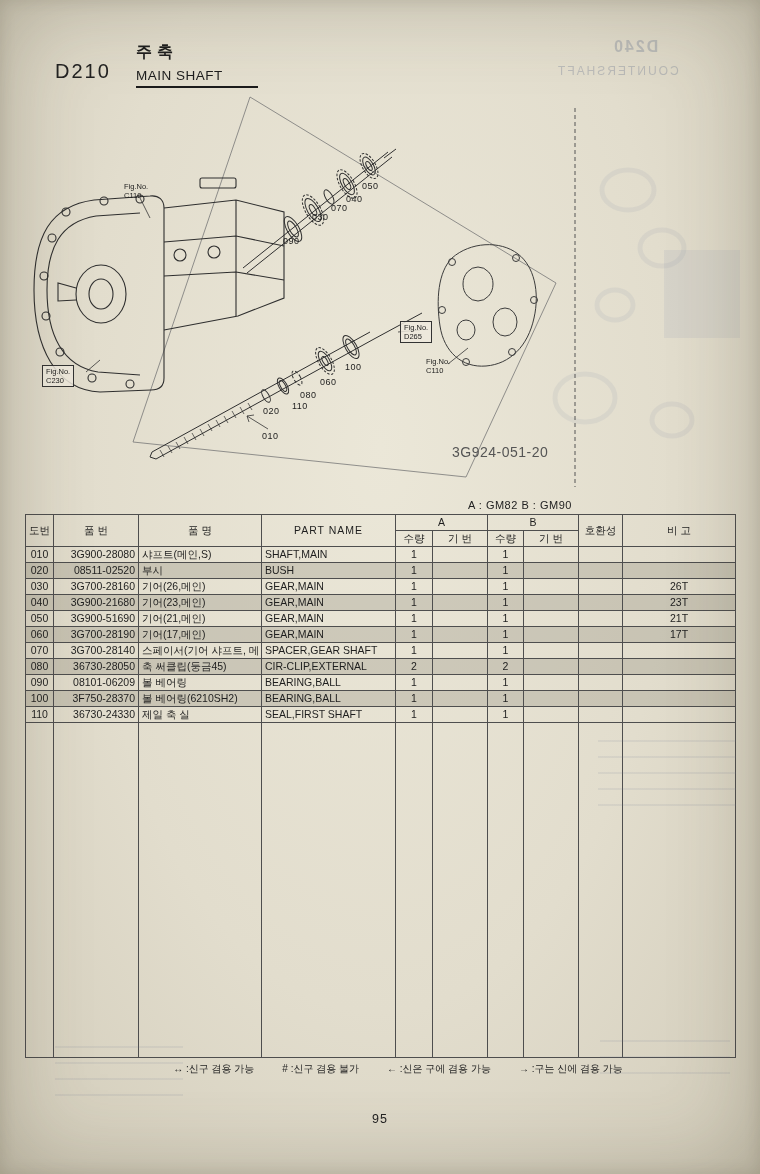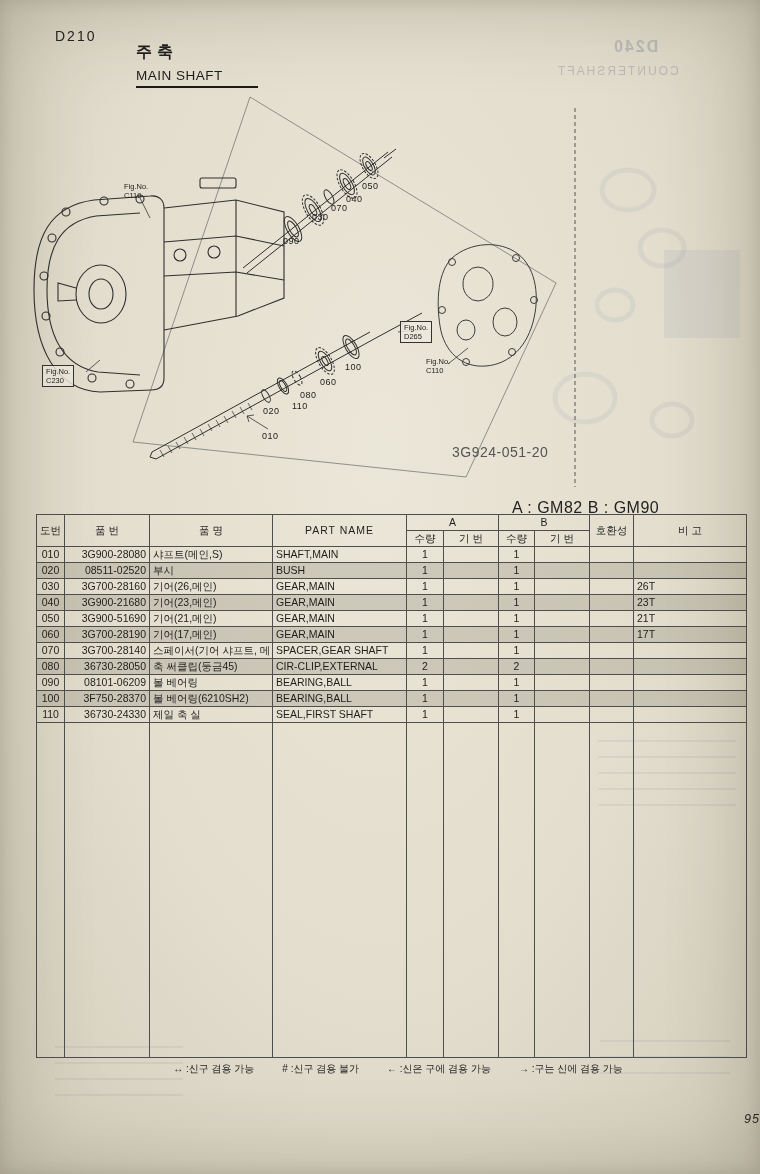--- a/index.html
+++ b/index.html
@@ -2,49 +2,49 @@
 <html><head>
 <meta charset="utf-8">
 <style>
   html,body{margin:0;padding:0;background:#8f8b80;}
   .page{position:relative;width:760px;height:1174px;overflow:hidden;
     background:radial-gradient(ellipse at 50% 38%, #ebe7d8 0%, #e2ddcd 55%, #d2ccba 100%);
     font-family:"Liberation Sans","DejaVu Sans",sans-serif;color:#1e1e1e;}
   .page::after{content:'';position:absolute;inset:0;pointer-events:none;z-index:9;
     box-shadow:inset 0 0 90px rgba(70,60,40,0.28), inset 0 0 16px rgba(70,60,40,0.15);}
   
-  .hdr-code{position:absolute;left:55px;top:28px;font-size:14px;letter-spacing:2px;color:#222;}
+  .hdr-code{position:absolute;left:55px;top:60px;font-size:20px;letter-spacing:2px;color:#222;}
   .hdr-block{position:absolute;left:136px;top:42px;}
   .hdr-ko{display:block;font-size:16px;font-weight:bold;letter-spacing:5px;}
   .hdr-en{display:block;font-size:13.5px;letter-spacing:0.5px;margin-top:5px;padding-bottom:3px;
     border-bottom:2px solid #1c1c1c;min-width:122px;}
   
   .diagram-layer{position:absolute;left:0;top:0;width:760px;height:500px;z-index:2;}
   .callout{position:absolute;font-size:9px;color:#1c1c1c;letter-spacing:0.5px;}
   .figref{position:absolute;font-size:7.5px;line-height:1.2;color:#1c1c1c;}
   .figref.boxed{border:1px solid #333;padding:1px 3px;background:rgba(237,233,221,0.85);}
   .drawing-number{position:absolute;left:452px;top:444px;font-size:14px;color:#555;letter-spacing:0.5px;}
-  .variant-note{position:absolute;left:512px;top:499px;font-size:16px;letter-spacing:0.5px;color:#222;}
+  .variant-note{position:absolute;left:468px;top:499px;font-size:11px;letter-spacing:0.5px;color:#222;}
   
-  .table-wrap{position:absolute;left:36px;top:514px;z-index:3;}
+  .table-wrap{position:absolute;left:25px;top:514px;z-index:3;}
   table.parts{border-collapse:collapse;table-layout:fixed;width:710px;border:1.5px solid #2b2b2b;}
   table.parts th, table.parts td{border:1px solid #4e4e4e;font-weight:normal;
     font-size:10.5px;padding:0 3px;height:15px;line-height:1.15;overflow:hidden;white-space:nowrap;}
   table.parts thead th{text-align:center;}
   tr.shaded td{background:rgba(128,122,110,0.26);}
   tr.filler td{height:334px;background:transparent;}
   td.col0{text-align:center;} td.col1{text-align:right;} td.col2{text-align:left;}
   td.col3{text-align:left;} td.col4{text-align:center;} td.col5{text-align:left;}
   td.col6{text-align:center;} td.col7{text-align:left;} td.col8{text-align:center;}
-  td.col9{text-align:left;}
+  td.col9{text-align:center;}
   
   .legend{position:absolute;left:25px;top:1062px;width:710px;display:flex;justify-content:center;
     gap:28px;font-size:10px;color:#222;padding-left:36px;box-sizing:border-box;}
-  .page-number{position:absolute;left:0;top:1112px;width:760px;text-align:right;
-    font-size:12.5px;letter-spacing:1px;color:#222;font-style:italic;}
+  .page-number{position:absolute;left:0;top:1112px;width:760px;text-align:center;
+    font-size:12.5px;letter-spacing:1px;color:#222;}
   
   .ghost-text{position:absolute;transform:scaleX(-1);color:rgba(96,108,140,0.30);z-index:1;
     filter:blur(0.4px);}
   .ghost-stripes{position:absolute;z-index:4;pointer-events:none;
     background:repeating-linear-gradient(180deg, rgba(100,110,140,0.10) 0 2px, transparent 2px 16px);}
 </style>
 </head>
 <body>
 
 <div class="page">

